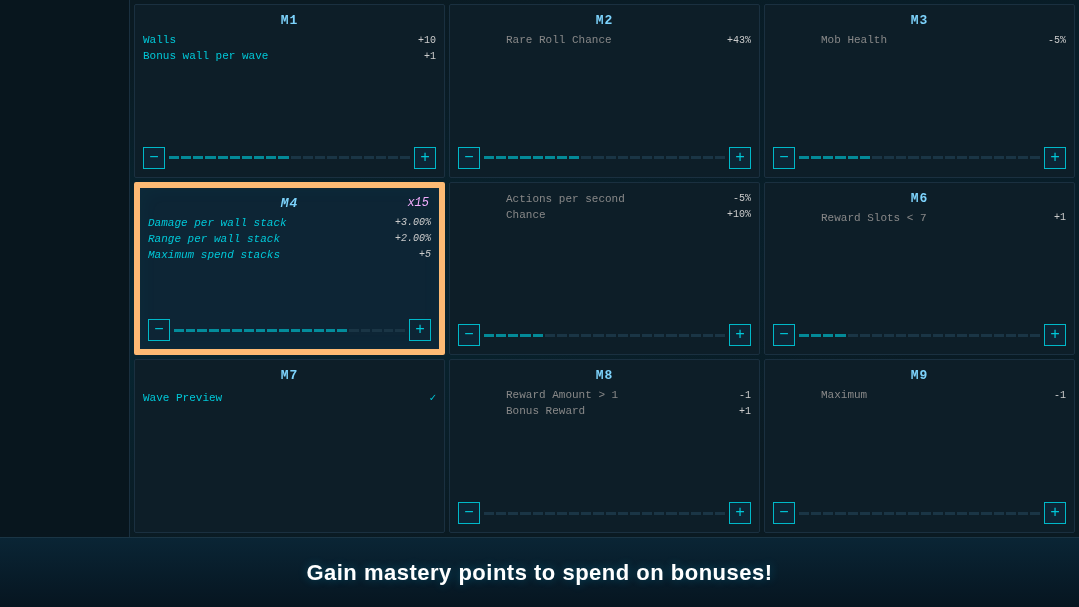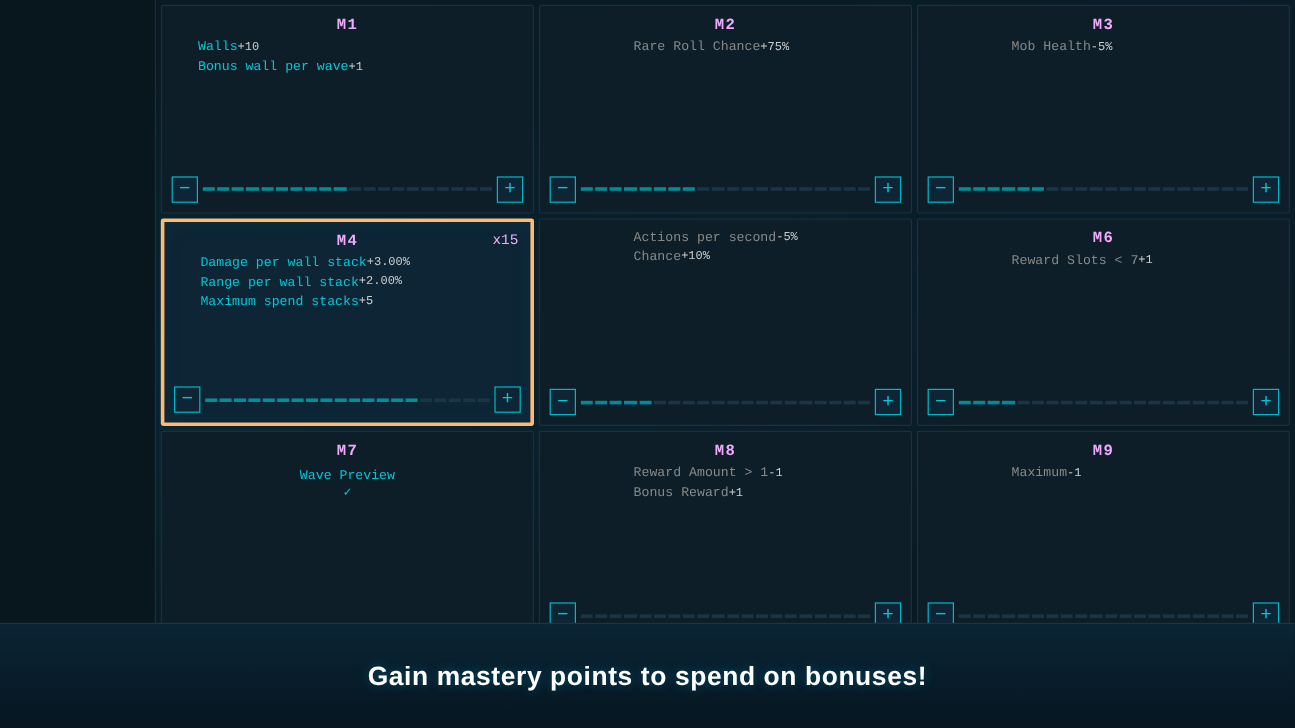--- a/index.html
+++ b/index.html
@@ -38,47 +38,47 @@
       border: 1px solid #1a3040;
       border-radius: 2px;
       padding: 8px;
       display: flex;
       flex-direction: column;
       position: relative;
     }
 
     .card.selected {
       background: #0d2535;
-      border: 3px solid #fdba74;
+      border: 6px solid #fdba74;
       box-shadow: inset 0 0 20px rgba(0,184,200,0.05);
+      font-style: italic;
     }
 
     .card-title {
       text-align: center;
-      color: #f0abfc;
+      color: #7dd3fc;
       font-size: 13px;
       font-weight: bold;
       margin-bottom: 4px;
       letter-spacing: 1px;
     }
 
     .card-level {
       position: absolute;
       top: 8px;
       right: 10px;
       color: #f0abfc;
       font-size: 12px;
     }
 
     .stat-row {
       display: flex;
-      justify-content: flex-start;
+      justify-content: space-between;
       align-items: center;
       padding: 2px 0;
-      margin-left: 22px;
     }
 
     .stat-label {
       color: #00c8d8;
       font-size: 11px;
     }
 
     .stat-label.gray {
       color: #888888;
       padding-left: 48px;
@@ -131,21 +131,21 @@
     .slider-dash.empty {
       background: #1a3545;
       opacity: 1;
     }
 
     .footer-bar {
       position: absolute;
       bottom: 0;
       left: 0;
       right: 0;
-      height: 88px;
+      height: 70px;
       background: linear-gradient(to bottom, #0a2535, #061520);
       border-top: 1px solid #1a3545;
       display: flex;
       align-items: center;
       justify-content: center;
       text-align: center;
     }
 
     .footer-text {
       color: #ffffff;
@@ -169,21 +169,20 @@
     .check-icon {
       color: #00c8d8;
       font-size: 11px;
     }
 
     .wave-preview-row {
       display: flex;
       justify-content: space-between;
       align-items: center;
       padding: 4px 0;
-      flex-direction: column;
     }
   </style>
 </head>
 <body>
 
 <div class="bg-overlay"></div>
 <div class="left-sidebar"></div>
 
 <div class="grid-container" id="cards-grid">
 <div class="card">
@@ -220,21 +219,21 @@
           <div class="slider-dash empty"></div>
           <div class="slider-dash empty"></div>
         </div>
         <div class="slider-btn">+</div>
       </div>
     </div>
     <div class="card">
       <div class="card-title">M2</div>
       <div class="stat-row">
         <span class="stat-label gray">Rare Roll Chance</span>
-        <span class="stat-value">+75%</span>
+        <span class="stat-value">+43%</span>
       </div>
       <div class="slider-container">
         <div class="slider-btn">−</div>
         <div class="slider-track">
           <div class="slider-dash"></div>
           <div class="slider-dash"></div>
           <div class="slider-dash"></div>
           <div class="slider-dash"></div>
           <div class="slider-dash"></div>
           <div class="slider-dash"></div>

